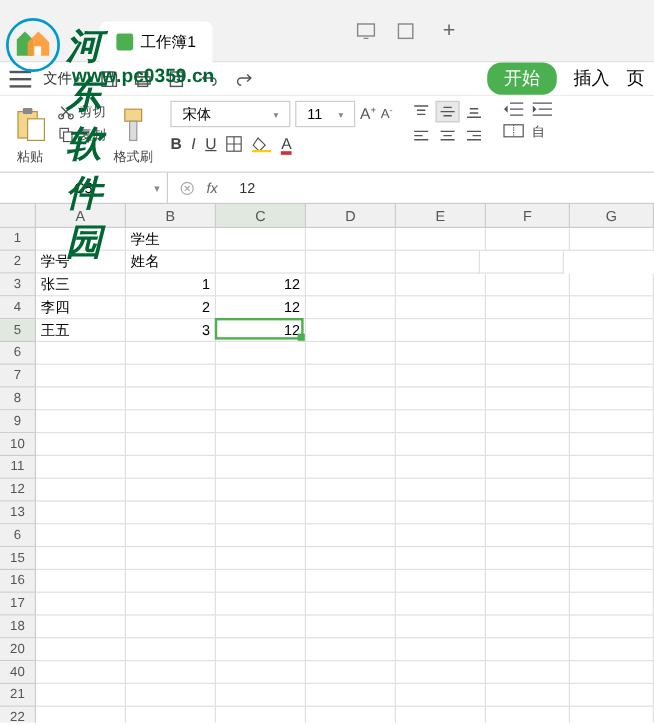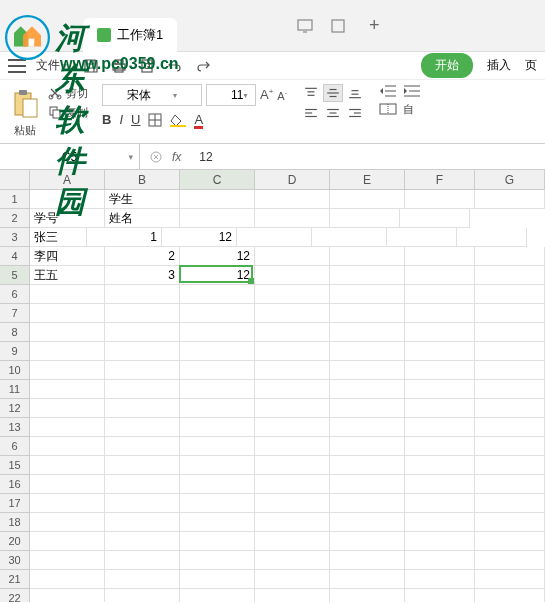--- a/index.html
+++ b/index.html
@@ -15,31 +15,31 @@
 .tab-icon { width: 14px; height: 14px; background: #4caf50; border-radius: 2px; }
 .tab-actions { margin-left: 120px; display: flex; gap: 18px; align-items: center; color: #888; }
 .newtab { width: 30px; height: 30px; display: flex; align-items: center; justify-content: center; margin-left: 14px; font-size: 18px; color: #666; }
 
 .menubar { height: 28px; background: #fff; display: flex; align-items: center; padding: 0 8px; gap: 10px; border-bottom: 1px solid #eee; }
 .menu-icon { width: 18px; height: 14px; display: flex; flex-direction: column; justify-content: space-between; }
 .menu-icon span { height: 2px; background: #555; }
 .file-btn { display: flex; align-items: center; gap: 3px; font-size: 12px; color: #333; }
 .qat { display: flex; gap: 12px; margin-left: 6px; color: #555; }
 .qat svg { width: 16px; height: 16px; }
-.tabs-right { margin-left: auto; display: flex; gap: 14px; align-items: center; font-size: 12px; }
+.tabs-right { margin-left: auto; display: flex; gap: 14px; align-items: center; font-size: 15px; }
 .tab-start { background: #4caf50; color: #fff; padding: 4px 14px; border-radius: 12px; }
 
 .ribbon { height: 64px; background: #fff; display: flex; padding: 4px 8px; gap: 14px; border-bottom: 1px solid #ccc; }
 .rgroup { display: flex; gap: 6px; align-items: flex-start; }
 .rcol { display: flex; flex-direction: column; gap: 2px; align-items: center; justify-content: center; height: 56px; }
 .rbig { width: 34px; height: 34px; display: flex; align-items: center; justify-content: center; }
 .rlabel { font-size: 11px; color: #444; }
 .rsmall { display: flex; align-items: center; gap: 4px; font-size: 11px; color: #444; height: 18px; }
 .rsmall svg { width: 14px; height: 14px; }
-.font-sel { height: 22px; border: 1px solid #ccc; padding: 0 24px; font-size: 12px; display: flex; align-items: center; background: #fff; }
+.font-sel { height: 22px; border: 1px solid #ccc; padding: 0 9px; font-size: 12px; display: flex; align-items: center; background: #fff; }
 .fname { width: 100px; justify-content: space-between; }
 .fsize { width: 50px; justify-content: space-between; }
 .fbtns { display: flex; gap: 8px; align-items: center; font-size: 13px; color: #444; }
 .fbtns span { cursor: default; }
 .align-grid { display: grid; grid-template-columns: repeat(3, 20px); gap: 2px; }
 .align-btn { width: 20px; height: 18px; border: 1px solid transparent; display: flex; align-items: center; justify-content: center; }
 .align-btn.sel { background: #e8e8e8; border-color: #ccc; }
 .align-btn svg { width: 14px; height: 14px; }
 
 .formula-bar { height: 26px; display: flex; border-bottom: 1px solid #ccc; background: #fff; }
@@ -157,20 +157,29 @@
           </svg>
           <span>剪切</span>
         </div>
       <div class="rsmall">
           <svg viewBox="0 0 14 14">
             <rect x="2" y="2" width="7" height="8" fill="none" stroke="#555"></rect>
             <rect x="5" y="5" width="7" height="8" fill="#fff" stroke="#555"></rect>
           </svg>
           <span>复制</span>
         </div>
+    </div>
+    <div class="rcol">
+      <div class="rbig">
+        <svg width="26" height="30" viewBox="0 0 26 30">
+            <rect x="6" y="2" width="14" height="10" fill="#f4d58d" stroke="#b8923b"></rect>
+            <rect x="10" y="12" width="6" height="16" fill="#ddd" stroke="#999"></rect>
+          </svg>
+      </div>
+      <span class="rlabel">格式刷</span>
     </div>
   </div>
 
   <div class="rgroup" style="flex-direction:column;gap:6px">
     <div style="display:flex;gap:4px;align-items:center">
       <div class="font-sel fname">
           <span>宋体</span>
           <span style="font-size:8px;color:#888">▾</span>
         </div>
       <div class="font-sel fsize">
@@ -308,21 +317,21 @@
         <div class="rowhead">10</div>
         <div class="rowhead">11</div>
         <div class="rowhead">12</div>
         <div class="rowhead">13</div>
         <div class="rowhead">6</div>
         <div class="rowhead">15</div>
         <div class="rowhead">16</div>
         <div class="rowhead">17</div>
         <div class="rowhead">18</div>
         <div class="rowhead">20</div>
-        <div class="rowhead">30</div>
+        <div class="rowhead">40</div>
         <div class="rowhead">21</div>
         <div class="rowhead">22</div>
       </div>
     <div class="cells" id="cells">
         <div class="row">
           <div class="cell" style="width: 75px;"></div>
           <div class="cell" style="width: 75px;">学生</div>
           <div class="cell" style="width: 75px;"></div>
           <div class="cell" style="width: 75px;"></div>
           <div class="cell" style="width: 75px;"></div>
@@ -331,21 +340,21 @@
         </div>
         <div class="row">
           <div class="cell" style="width: 75px;">学号</div>
           <div class="cell" style="width: 75px;">姓名</div>
           <div class="cell" style="width: 75px;"></div>
           <div class="cell" style="width: 75px;"></div>
           <div class="cell" style="width: 70px;"></div>
           <div class="cell" style="width: 70px;"></div>
         </div>
         <div class="row">
-          <div class="cell" style="width: 57px;">张三</div>
+          <div class="cell" style="width: 75px;">张三</div>
           <div class="cell r" style="width: 75px;">1</div>
           <div class="cell r" style="width: 75px;">12</div>
           <div class="cell" style="width: 75px;"></div>
           <div class="cell" style="width: 75px;"></div>
           <div class="cell" style="width: 70px;"></div>
           <div class="cell" style="width: 70px;"></div>
         </div>
         <div class="row">
           <div class="cell" style="width: 75px;">李四</div>
           <div class="cell r" style="width: 75px;">2</div>

